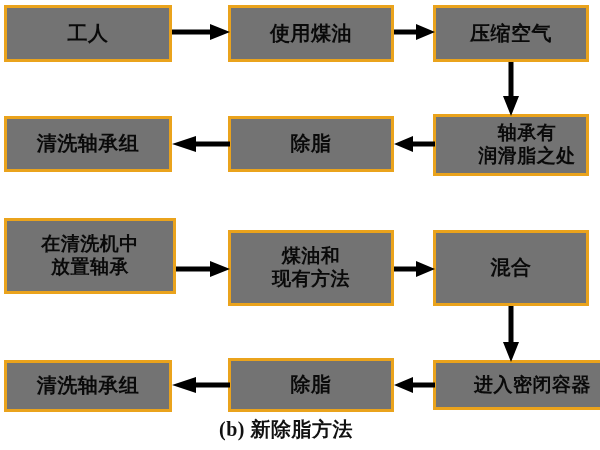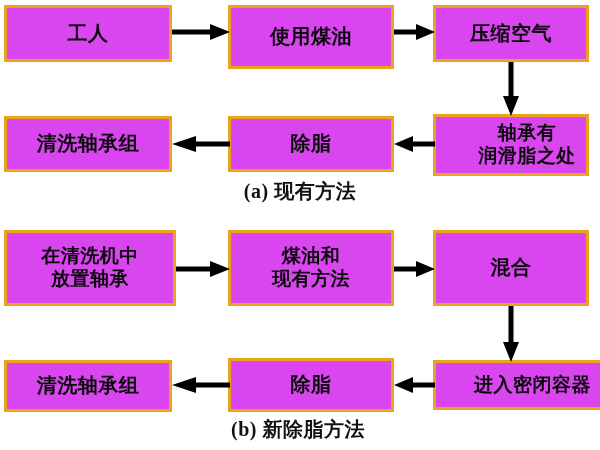--- a/index.html
+++ b/index.html
@@ -15,21 +15,21 @@
     overflow: hidden;
   }
   #canvas {
     position: relative;
     width: 600px;
     height: 450px;
   }
   .node {
     position: absolute;
     box-sizing: border-box;
-    background: #d946ef;
+    background: #737373;
     border: 3px solid #eaa31c;
     display: flex;
     align-items: center;
     justify-content: center;
     text-align: center;
     color: #0a0a0a;
     font-weight: 700;
     font-size: 20px;
     line-height: 1.18;
     letter-spacing: 0.5px;
@@ -66,21 +66,21 @@
 </style>
 </head>
 <body>
 
 <div id="canvas">
 
   <div class="node" style="left:4px; top:5px; width:168px; height:57px;">
     <span>工人</span>
   </div>
 
-  <div class="node" style="left:228px; top:5px; width:166px; height:64px;">
+  <div class="node" style="left:228px; top:5px; width:166px; height:57px;">
     <span>使用煤油</span>
   </div>
 
   <div class="node" style="left:433px; top:5px; width:156px; height:57px;">
     <span>压缩空气</span>
   </div>
 
   <div class="node two-line" style="left:433px; top:114px; width:156px; height:62px;padding-left:32px;">
     <span>轴承有
 润滑脂之处</span>
@@ -112,25 +112,22 @@
   <svg class="arrow-svg" style="left:394px; top:136px; width:41px; height:16px;" viewBox="0 0 41 16">
     <line class="arrow-line" x1="41" y1="8" x2="15" y2="8"></line>
     <polygon class="arrow-head" points="19,0 0,8 19,16"></polygon>
   </svg>
 
   <svg class="arrow-svg" style="left:172px; top:136px; width:58px; height:16px;" viewBox="0 0 58 16">
     <line class="arrow-line" x1="58" y1="8" x2="20" y2="8"></line>
     <polygon class="arrow-head" points="24,0 0,8 24,16"></polygon>
   </svg>
 
-  <div class="caption" style="left:0px; top:178px; width:600px;">
-    <span>(a) 现有方法</span>
-  </div>
 
-  <div class="node two-line" style="left:4px; top:230px; width:172px; height:76px;">
+  <div class="node two-line" style="left:4px; top:218px; width:172px; height:76px;">
     <span>在清洗机中
 放置轴承</span>
   </div>
 
   <div class="node two-line" style="left:228px; top:230px; width:166px; height:76px;">
     <span>煤油和
 现有方法</span>
   </div>
 
   <div class="node" style="left:433px; top:230px; width:156px; height:76px;align-items:center;">
@@ -167,17 +164,17 @@
   <svg class="arrow-svg" style="left:394px; top:377px; width:41px; height:16px;" viewBox="0 0 41 16">
     <line class="arrow-line" x1="41" y1="8" x2="15" y2="8"></line>
     <polygon class="arrow-head" points="19,0 0,8 19,16"></polygon>
   </svg>
 
   <svg class="arrow-svg" style="left:172px; top:377px; width:58px; height:16px;" viewBox="0 0 58 16">
     <line class="arrow-line" x1="58" y1="8" x2="20" y2="8"></line>
     <polygon class="arrow-head" points="24,0 0,8 24,16"></polygon>
   </svg>
 
-  <div class="caption" style="left:12px; top:416px; width:572px;">
+  <div class="caption" style="left:0px; top:416px; width:572px;">
     <span>(b) 新除脂方法</span>
   </div>
 
 </div>
 
 </body></html>

